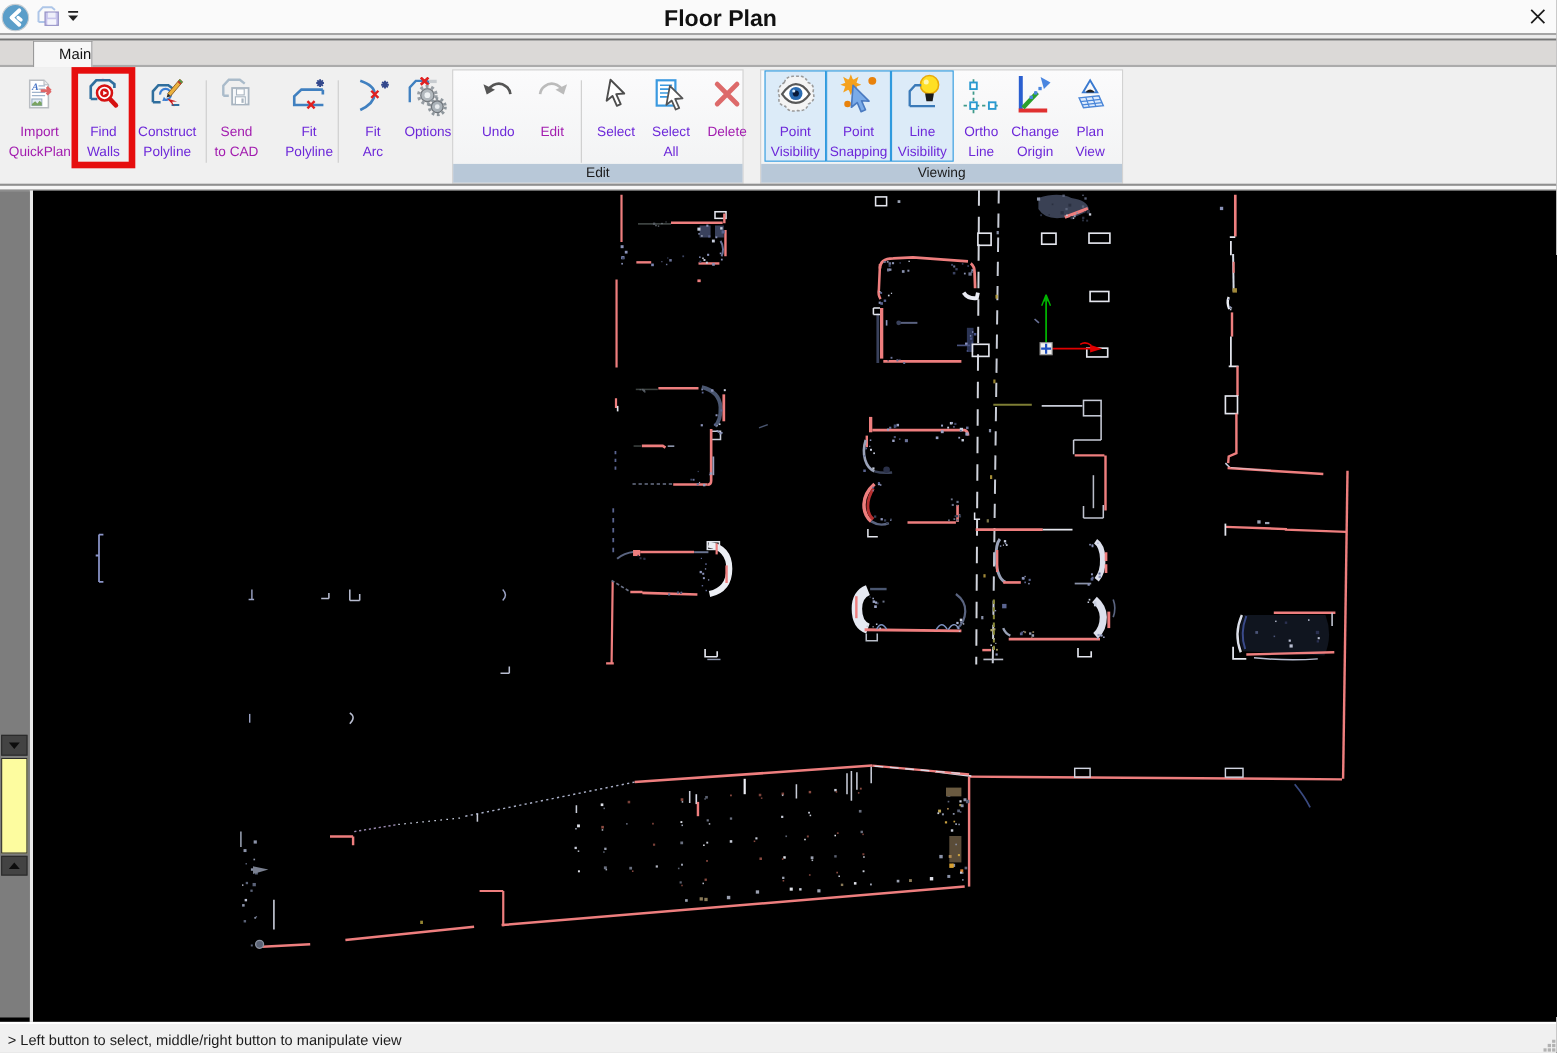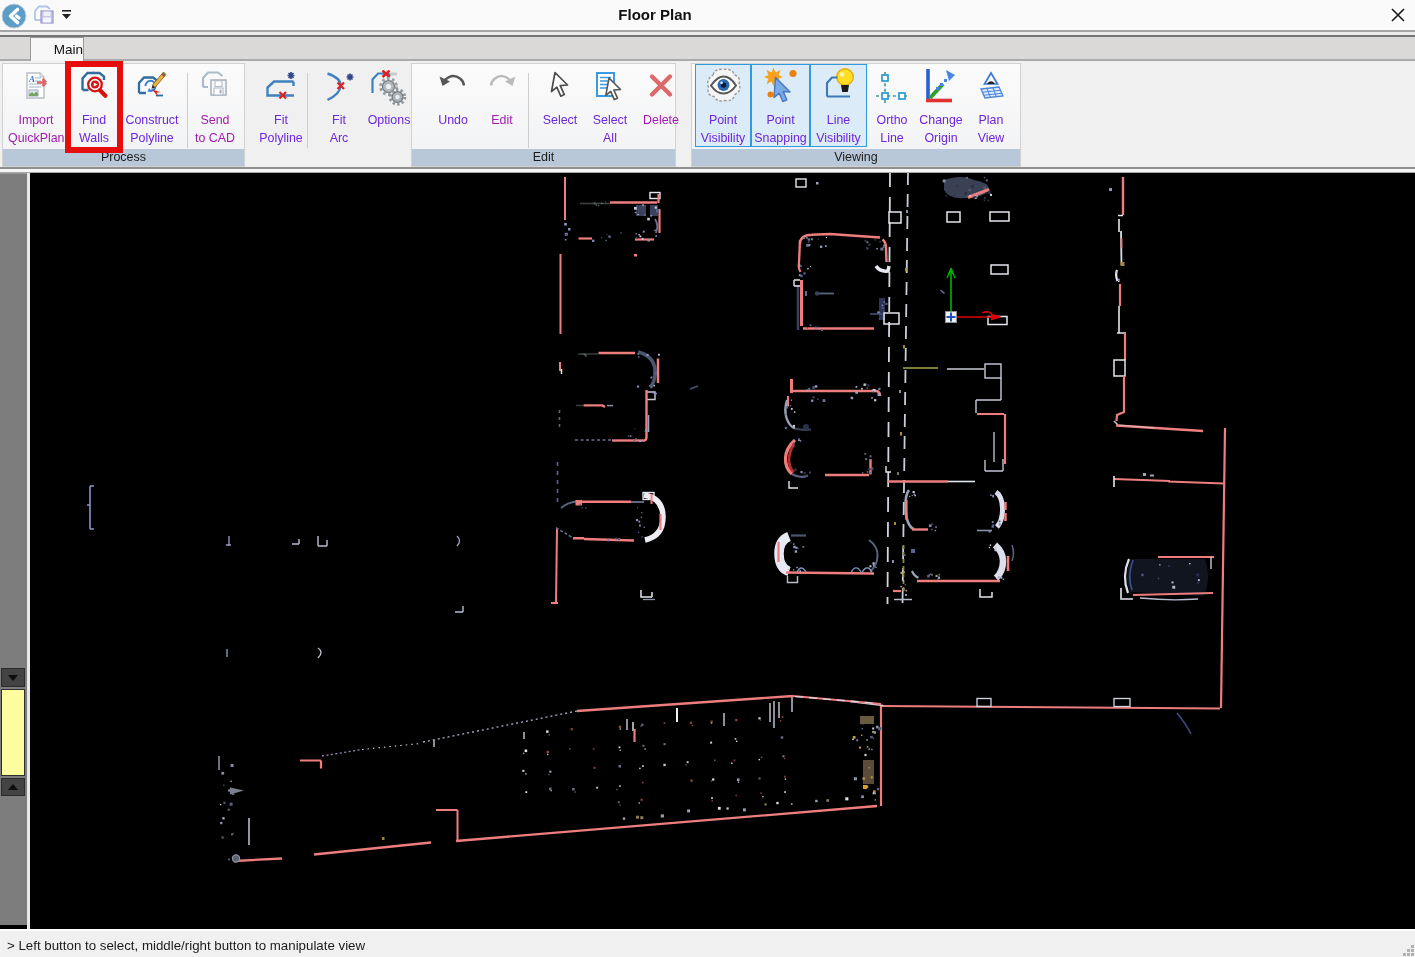--- a/index.html
+++ b/index.html
@@ -33,40 +33,37 @@
 <rect x="8" y="7" width="12" height="12" fill="#c8c4ec" stroke="#9a96c8" stroke-width="1.2"></rect>
 <rect x="10.5" y="7.5" width="7" height="4.5" fill="#efeffa"></rect>
 <rect x="10" y="13.5" width="8" height="5" fill="#f4f4fc"></rect>
 </svg>
 
 <svg class="abs" style="left:60px;top:9px" width="14" height="12" viewBox="0 0 14 12">
 <rect x="2" y="1" width="9" height="1.6" fill="#222"></rect>
 <path d="M2 5 L11 5 L6.5 10 Z" fill="#222"></path>
 </svg>
 
-<div class="abs" style="left:555px;top:6px;width:200px;text-align:center;font-size:15px;font-weight:bold;color:#111">Floor Plan</div>
+<div class="abs" style="left:555px;top:6px;width:200px;text-align:center;font-size:21px;font-weight:bold;color:#111">Floor Plan</div>
 
 <svg class="abs" style="left:1391px;top:8px" width="14" height="14" viewBox="0 0 14 14">
 <path d="M1 1 L13 13 M13 1 L1 13" stroke="#1a1a1a" stroke-width="1.6"></path>
 </svg>
 
 <div class="abs" style="left:0;top:30px;width:1415px;height:1.5px;background:#a5a5a5"></div>
 <div class="abs" style="left:0;top:31.5px;width:1415px;height:3.5px;background:#ebebeb"></div>
 <div class="abs" style="left:0;top:35px;width:1415px;height:2px;background:#757575"></div>
 
 <div class="abs" style="left:0;top:37px;width:1415px;height:23px;background:#dbd9d7"></div>
 <div class="abs" style="left:0;top:59px;width:1415px;height:1.5px;background:#ababab"></div>
 
 <div class="abs" style="left:30px;top:37px;width:54px;height:24px;background:#f7f7f7;border:1px solid #9a9a9a;border-bottom:none;font-size:13.5px;text-align:right;line-height:23px;color:#111">Main</div>
 
 <div class="abs" style="left:0;top:60.5px;width:1415px;height:107px;background:#f0f0f0"></div>
 
-<div class="grp" style="left:2px;width:243px">
-      <div class="grplabel">Process</div>
-    </div>
 
 <div class="btn" style="left:8px;top:63px;width:56px">
 <svg width="32" height="32" viewBox="0 0 32 32">
 <path d="M7 3 L20 3 L24 7 L24 28 L7 28 Z" fill="#ffffff" stroke="#b9bdc2" stroke-width="1.4"></path>
 <path d="M20 3 L20 7 L24 7" fill="#e8eaec" stroke="#b9bdc2" stroke-width="1"></path>
 <text x="9" y="12" font-family="Liberation Serif,serif" font-style="italic" font-weight="bold" font-size="9" fill="#4472c4">A</text>
 <path d="M15 8 H21 M15 11 H21 M9 14 H21 M9 17 H21" stroke="#9fb4cc" stroke-width="1.2"></path>
 <rect x="9" y="20" width="9" height="6" fill="#dfe9f2" stroke="#9ab0c4" stroke-width="1"></rect>
 <path d="M9 24.5 L12 22 L14 24 L16 21.5 L18 23.5 L18 26 L9 26 Z" fill="#7aa461"></path>
 <path d="M17 12.5 H26 M26 12.5 L22.5 9 M26 12.5 L22.5 16" stroke="#e06666" stroke-width="2.6" fill="none"></path>

